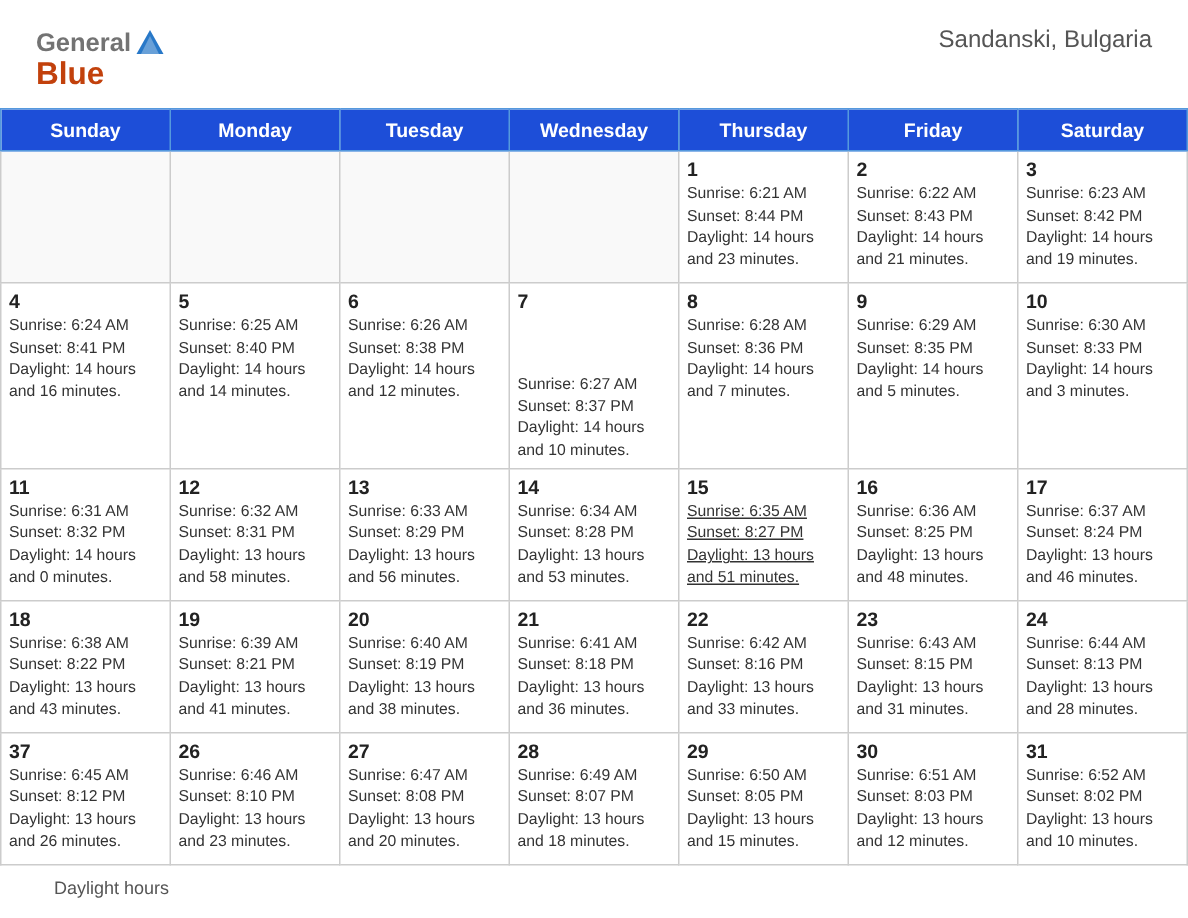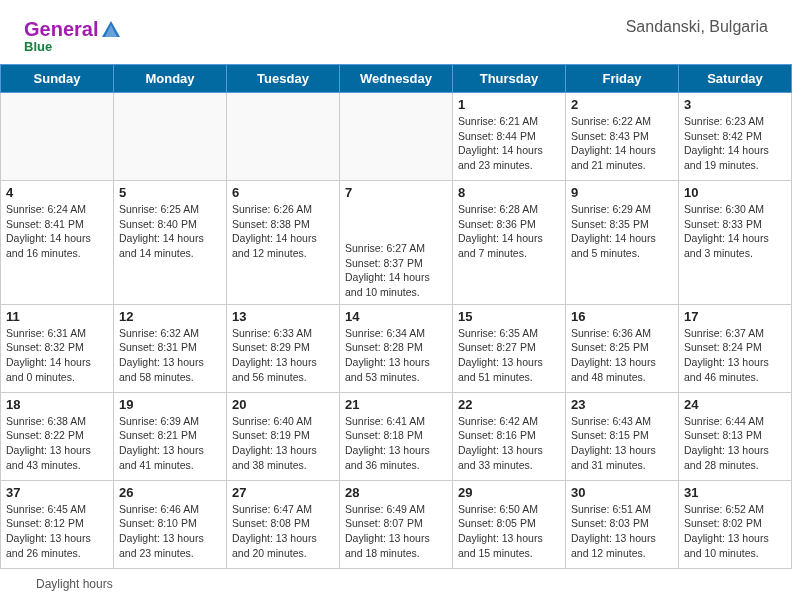--- a/index.html
+++ b/index.html
@@ -33,21 +33,21 @@
     .location {
       font-size: 16px;
       color: #555;
     }
     .calendar {
       width: 100%;
       border-collapse: collapse;
       margin: 0;
     }
     .calendar th {
-      background: #0369a1;
+      background: #1d4ed8;
       color: #fff;
       font-size: 13px;
       font-weight: bold;
       padding: 6px 4px;
       text-align: center;
       border: 1px solid #5599dd;
     }
     .calendar td {
       border: 1px solid #ccc;
       vertical-align: top;
@@ -82,27 +82,27 @@
       height: 88px;
     }
   </style>
 </head>
 <body>
 
 <div class="header">
   <div class="logo">
     <div>
       <div style="display:flex;align-items:center;gap:2px;">
-        <span style="font-size:20px;font-weight:bold;color:#a21caf;">General</span>
+        <span style="font-size:17px;font-weight:bold;color:#737373;">General</span>
         <svg width="22" height="22" viewBox="0 0 22 22">
           <polygon points="11,2 20,18 2,18" fill="#2878c8"></polygon>
           <polygon points="11,6 17,18 5,18" fill="#fff" opacity="0.3"></polygon>
         </svg>
       </div>
-      <div style="font-size:13px;font-weight:bold;color:#15803d;margin-top:-2px;">Blue</div>
+      <div style="font-size:21px;font-weight:bold;color:#c2410c;margin-top:-2px;">Blue</div>
     </div>
   </div>
   <div class="title-block">
     <div class="location">Sandanski, Bulgaria</div>
   </div>
 </div>
 
 <table class="calendar">
   <thead>
     <tr>
@@ -218,21 +218,21 @@
         </td>
         <td>
           <span class="day-number">14</span>
           <div class="day-info" style="white-space: pre-line;">Sunrise: 6:34 AM
 Sunset: 8:28 PM
 Daylight: 13 hours
 and 53 minutes.</div>
         </td>
         <td>
           <span class="day-number">15</span>
-          <div class="day-info" style="white-space: pre-line;">Sunrise: 6:35 AM
+          <div class="day-info" style="white-space: pre-line; text-decoration: underline;">Sunrise: 6:35 AM
 Sunset: 8:27 PM
 Daylight: 13 hours
 and 51 minutes.</div>
         </td>
         <td>
           <span class="day-number">16</span>
           <div class="day-info" style="white-space: pre-line;">Sunrise: 6:36 AM
 Sunset: 8:25 PM
 Daylight: 13 hours
 and 48 minutes.</div>

